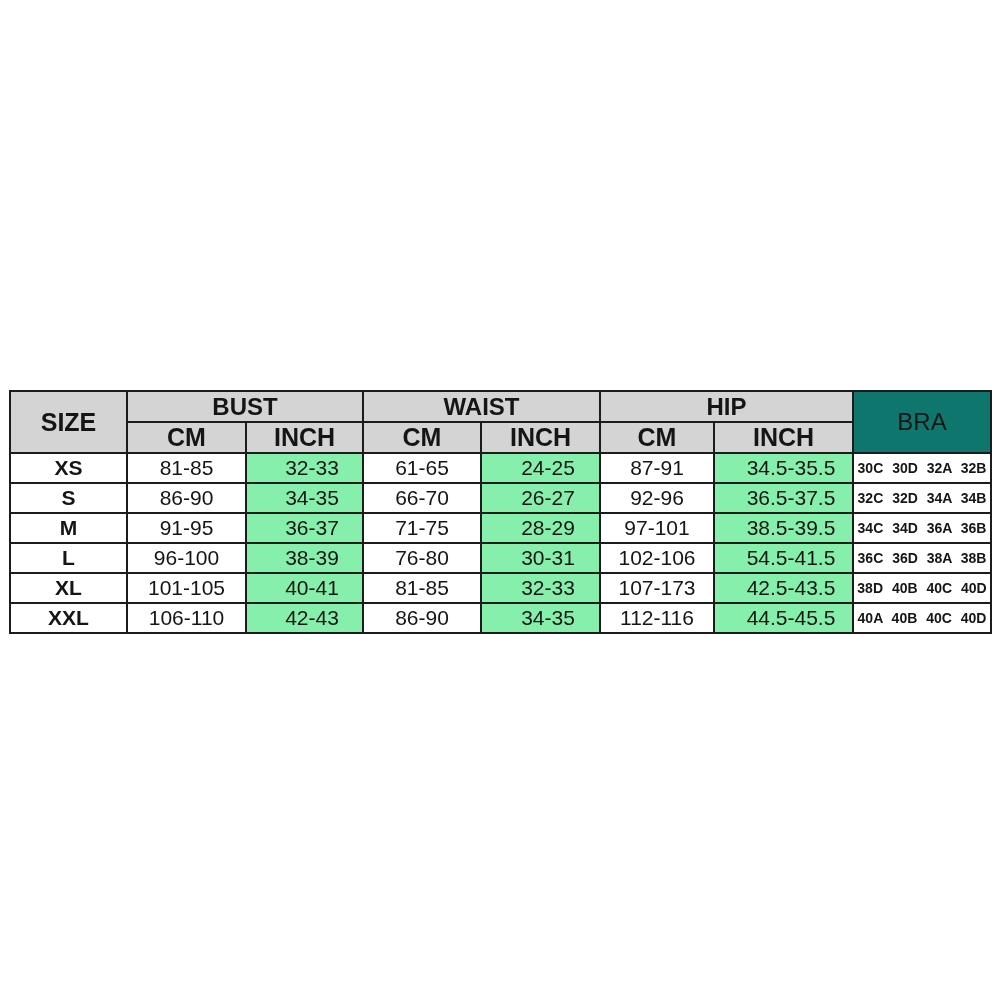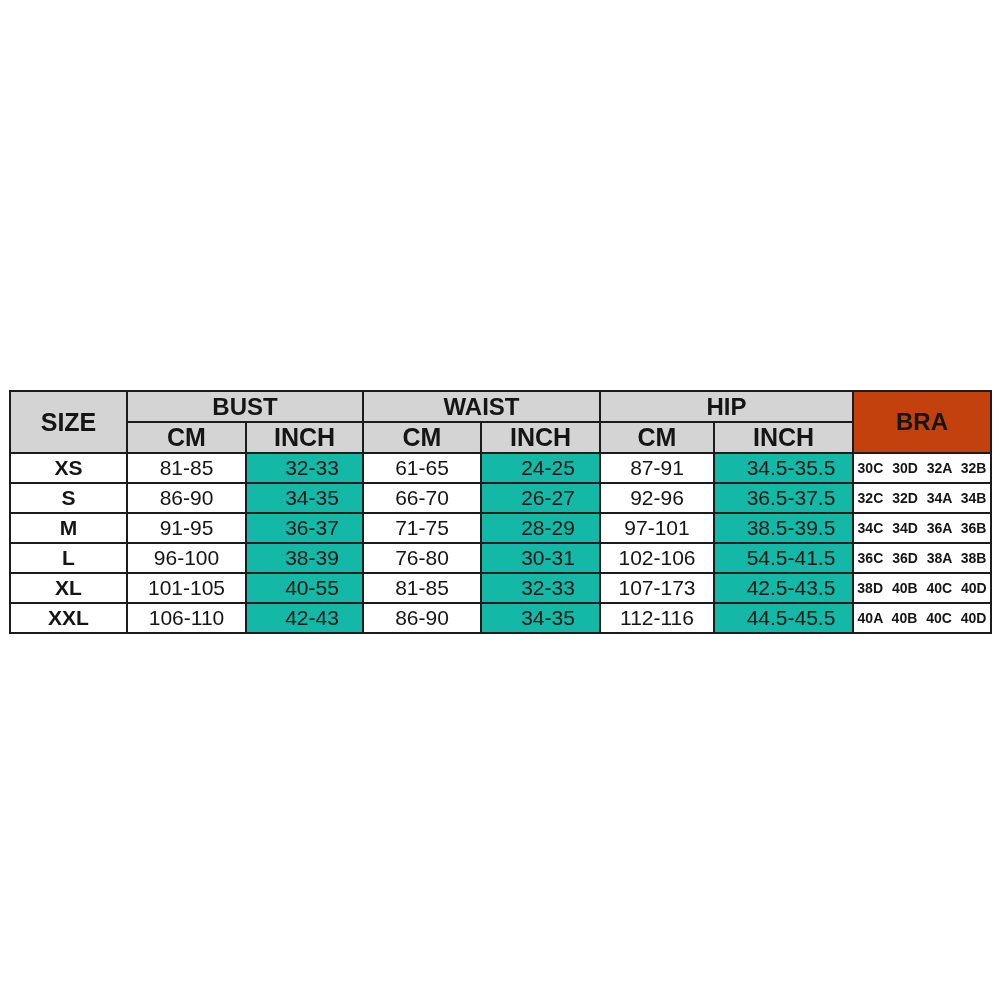--- a/index.html
+++ b/index.html
@@ -56,36 +56,36 @@
     background: #d4d4d4;
     font-size: 24px;
     font-weight: bold;
   }
   th.sub-head {
     background: #d4d4d4;
     font-size: 25px;
     font-weight: bold;
   }
   th.bra-head {
-    background: #c2410c;
+    background: #0f766e;
     font-size: 24px;
-    font-weight: bold;
+    font-weight: normal;
   }
   td.size-label {
     font-size: 21px;
     font-weight: bold;
     background: #ffffff;
   }
   td.val {
     font-size: 21px;
     font-weight: normal;
     background: #ffffff;
   }
   td.val.inch-cell {
-    background: #14b8a6;
+    background: #86efac;
     padding-left: 15px;
   }
   td.bra-val {
     font-size: 14px;
     font-weight: bold;
     background: #ffffff;
     word-spacing: 5px;
   }
 </style>
 </head>
@@ -158,21 +158,21 @@
           <td class="val inch-cell">38-39</td>
           <td class="val cm-cell">76-80</td>
           <td class="val inch-cell">30-31</td>
           <td class="val cm-cell">102-106</td>
           <td class="val inch-cell">54.5-41.5</td>
           <td class="bra-val">36C 36D 38A 38B</td>
         </tr>
         <tr class="data-row">
           <td class="size-label">XL</td>
           <td class="val cm-cell">101-105</td>
-          <td class="val inch-cell">40-55</td>
+          <td class="val inch-cell">40-41</td>
           <td class="val cm-cell">81-85</td>
           <td class="val inch-cell">32-33</td>
           <td class="val cm-cell">107-173</td>
           <td class="val inch-cell">42.5-43.5</td>
           <td class="bra-val">38D 40B 40C 40D</td>
         </tr>
         <tr class="data-row">
           <td class="size-label">XXL</td>
           <td class="val cm-cell">106-110</td>
           <td class="val inch-cell">42-43</td>

